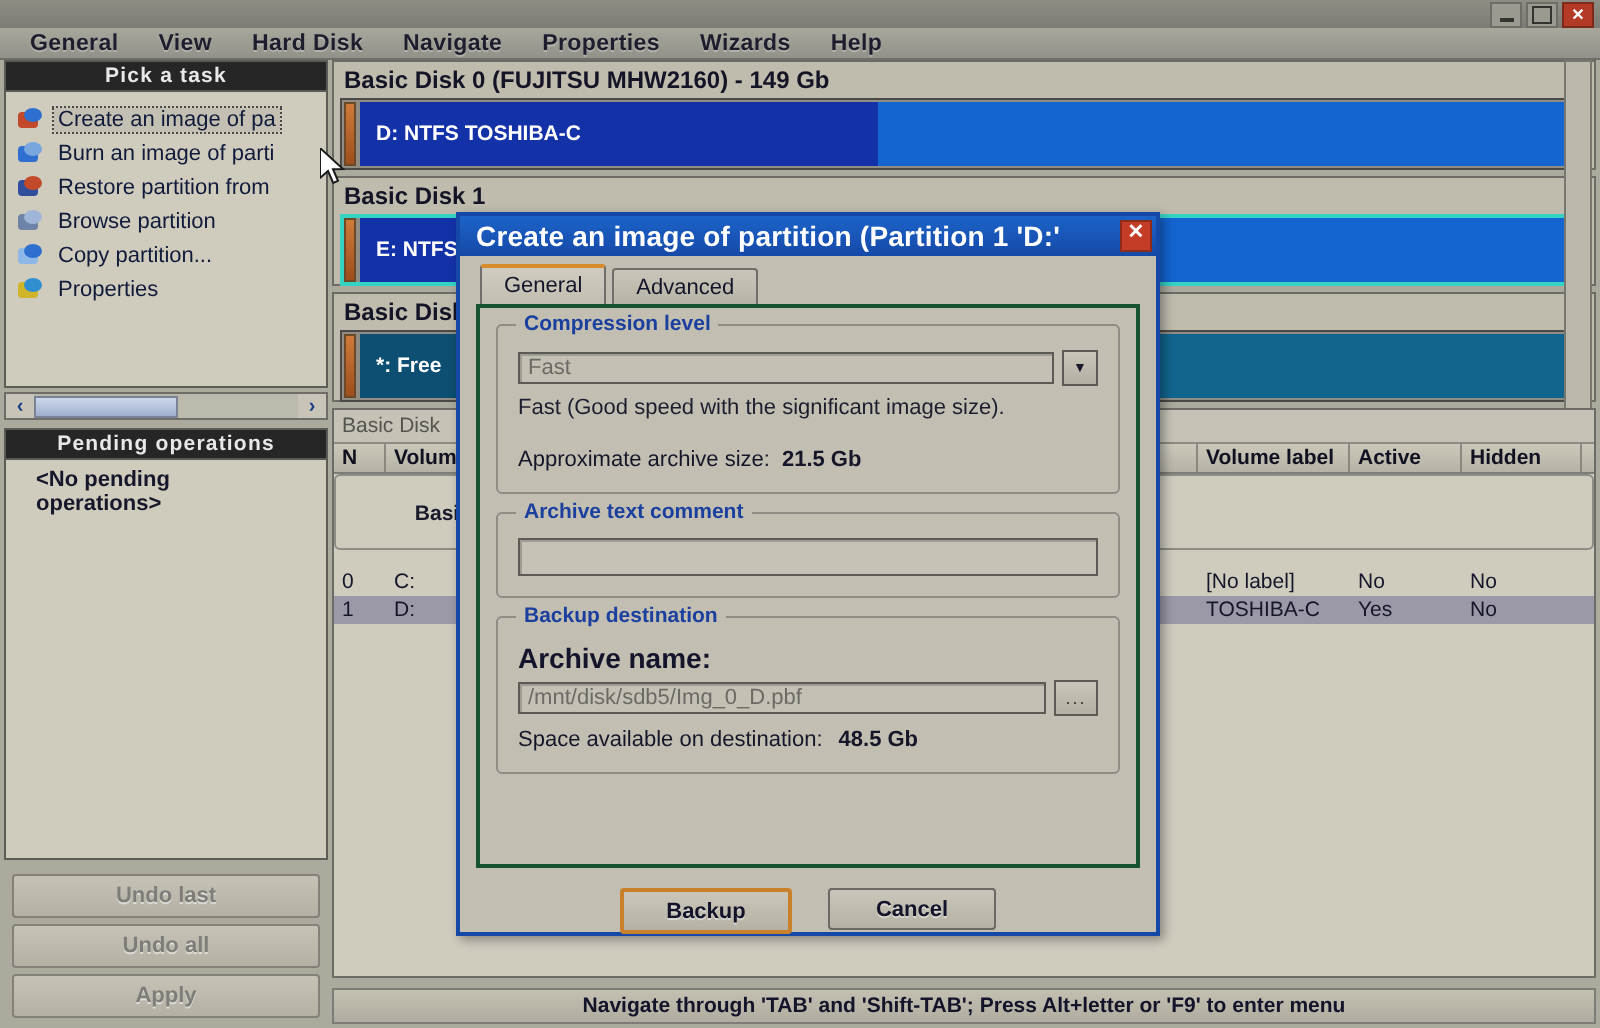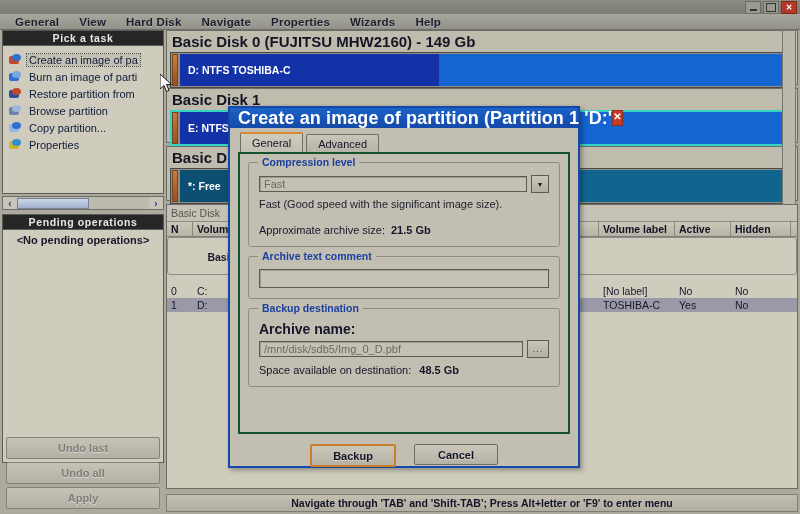--- a/index.html
+++ b/index.html
@@ -70,40 +70,40 @@
     margin-top:2px;height:14px;background:#b9b6aa;border:1px solid #6e6d67;
     display:flex;align-items:center;box-sizing:border-box;
   }
   .hs-arrow{width:14px;height:12px;display:flex;align-items:center;justify-content:center;
     color:#1c3f86;font-size:10px;font-weight:bold;background:#c8c5b8;}
   .hs-track{flex:1;height:11px;background:#bcb9ad;position:relative;}
   .hs-thumb{position:absolute;left:0;top:0;width:72px;height:11px;
     background:linear-gradient(#cdd8ea,#9fb0cd);border:1px solid #7a8296;box-sizing:border-box;}
 
   .pending-wrap{margin-top:4px;}
-  .pending-body{height:233px;padding:4px 2px;text-align:center;}
+  .pending-body{height:200px;padding:4px 15px;}
   .pending-text{color:#17172c;font-size:11px;font-weight:bold;}
 
   .lbtns{position:absolute;left:0;bottom:2px;width:162px;}
   .lbtn{
     height:20px;margin:3px 4px;background:linear-gradient(#c6c3b6,#b4b1a4);
     border:1px solid #83817a;border-radius:2px;
     display:flex;align-items:center;justify-content:center;
     color:#7e7d79;font-size:11px;font-weight:bold;
     text-shadow:0 1px 0 rgba(255,255,255,.5);
   }
 
   
   .right-col{position:absolute;left:166px;top:0;width:632px;height:484px;}
 
   .disk-box{
     background:#bfbcae;border:1px solid #6c6b65;margin-bottom:3px;
     box-sizing:border-box;padding:2px 3px 4px 3px;position:relative;
   }
-  .disk-title{color:#141426;font-size:15px;font-weight:bold;margin:0 0 2px 2px;}
+  .disk-title{color:#141426;font-size:12px;font-weight:bold;margin:0 0 2px 2px;}
   .part-outer{border:1px solid #4b4a46;background:#8f8d84;padding:1px;display:flex;height:36px;box-sizing:border-box;}
   .part-outer.sel{border:2px solid #35d3c4;padding:0;}
   .part-sidebar{width:6px;background:linear-gradient(#d07a3a,#9e4e1d);flex:0 0 6px;margin-right:2px;border:1px solid #6c4a28;box-sizing:border-box;}
   .part-main{flex:1;display:flex;position:relative;}
   .part-used{position:relative;color:#fff;font-size:10.5px;font-weight:bold;
     display:flex;align-items:center;padding-left:8px;white-space:nowrap;}
 
   .table-box{
     background:#cfccbe;border:1px solid #6c6b65;box-sizing:border-box;
     position:relative;overflow:hidden;
@@ -132,21 +132,21 @@
   
   .dialog{
     position:absolute;left:228px;top:76px;width:352px;height:362px;
     border:2px solid #1549a8;background:#c2bfb2;box-sizing:border-box;
     box-shadow:2px 2px 5px rgba(0,0,0,.35);
   }
   .dlg-title{
     height:20px;background:linear-gradient(#1c63c8,#1549a8);
     display:flex;align-items:center;padding:0 2px 0 8px;
   }
-  .dlg-title-text{flex:1;color:#fff;font-size:18px;font-weight:bold;white-space:nowrap;letter-spacing:.1px;}
+  .dlg-title-text{flex:1;color:#fff;font-size:14px;font-weight:bold;white-space:nowrap;letter-spacing:.1px;}
   .dlg-close{
     width:14px;height:14px;background:#c43d26;border:1px solid #8d2c1a;
     color:#fff;font-size:10px;font-weight:bold;line-height:12px;text-align:center;
   }
   .dlg-inner{padding:6px 8px 0 8px;}
   .tabs{display:flex;align-items:flex-end;height:18px;margin-left:2px;}
   .tab{
     height:17px;padding:0 11px;background:linear-gradient(#c9c6b9,#b7b4a7);
     border:1px solid #6f6e68;border-bottom:none;border-radius:2px 2px 0 0;
     font-size:11px;color:#14142a;display:flex;align-items:center;margin-right:3px;

